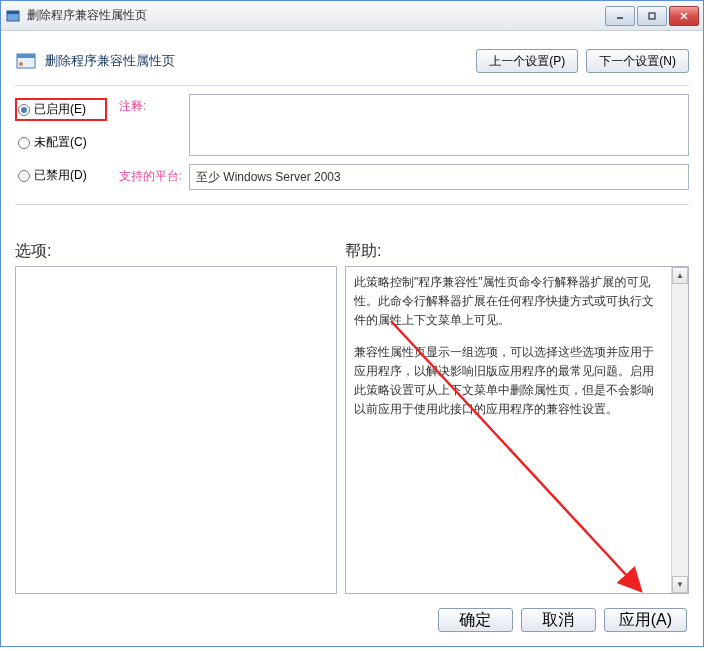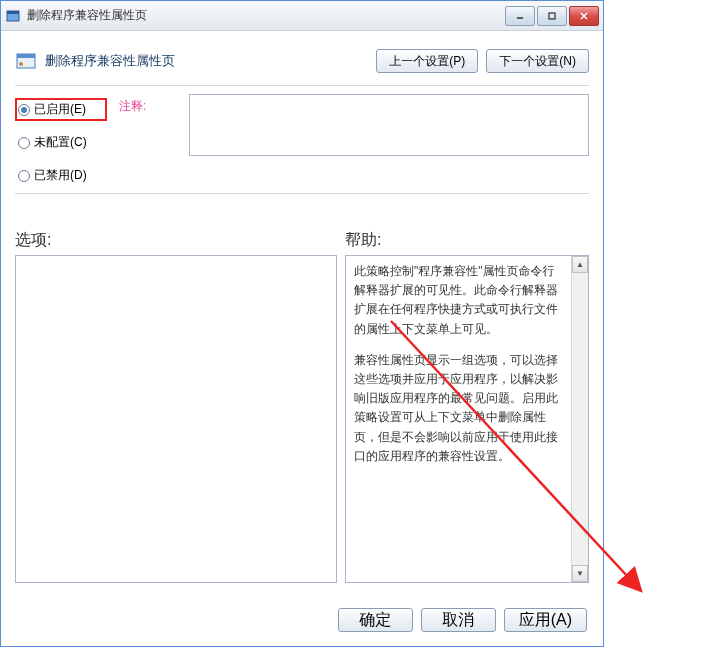--- a/index.html
+++ b/index.html
@@ -5,21 +5,21 @@
     * { box-sizing: border-box; margin: 0; padding: 0; }
     body {
       font-family: 'Microsoft YaHei', 'Segoe UI', Tahoma, sans-serif;
       font-size: 12px;
       background: #fff;
       width: 708px;
       height: 651px;
       position: relative;
     }
     .window {
-      width: 604px;
+      width: 704px;
       height: 647px;
       border: 1px solid #5a8fd8;
       background: #fff;
       position: relative;
     }
     .titlebar {
       height: 30px;
       background: linear-gradient(to bottom, #f8f9fb 0%, #eef1f5 50%, #e4e8ee 100%);
       border-bottom: 1px solid #c8d0da;
       display: flex;
@@ -312,20 +312,24 @@
         <label class="radio-item">
           <span class="radio-circle"></span>
           <span>已禁用(D)</span>
         </label>
       </div>
       <div class="fields-col">
         <div class="field-row">
           <span class="field-label">注释:</span>
           <textarea class="comment-box" style=""></textarea>
         </div>
+        <div class="field-row">
+          <span class="field-label">支持的平台:</span>
+          <div class="platform-box">至少 Windows Server 2003</div>
+        </div>
       </div>
     </div>
     <div class="divider" style="margin-top:6px"></div>
 
     <div class="mid-row">
       <div class="mid-left"><span class="mid-label">选项:</span></div>
       <div class="mid-right"><span class="mid-label">帮助:</span></div>
     </div>
 
     <div class="panels-row">

